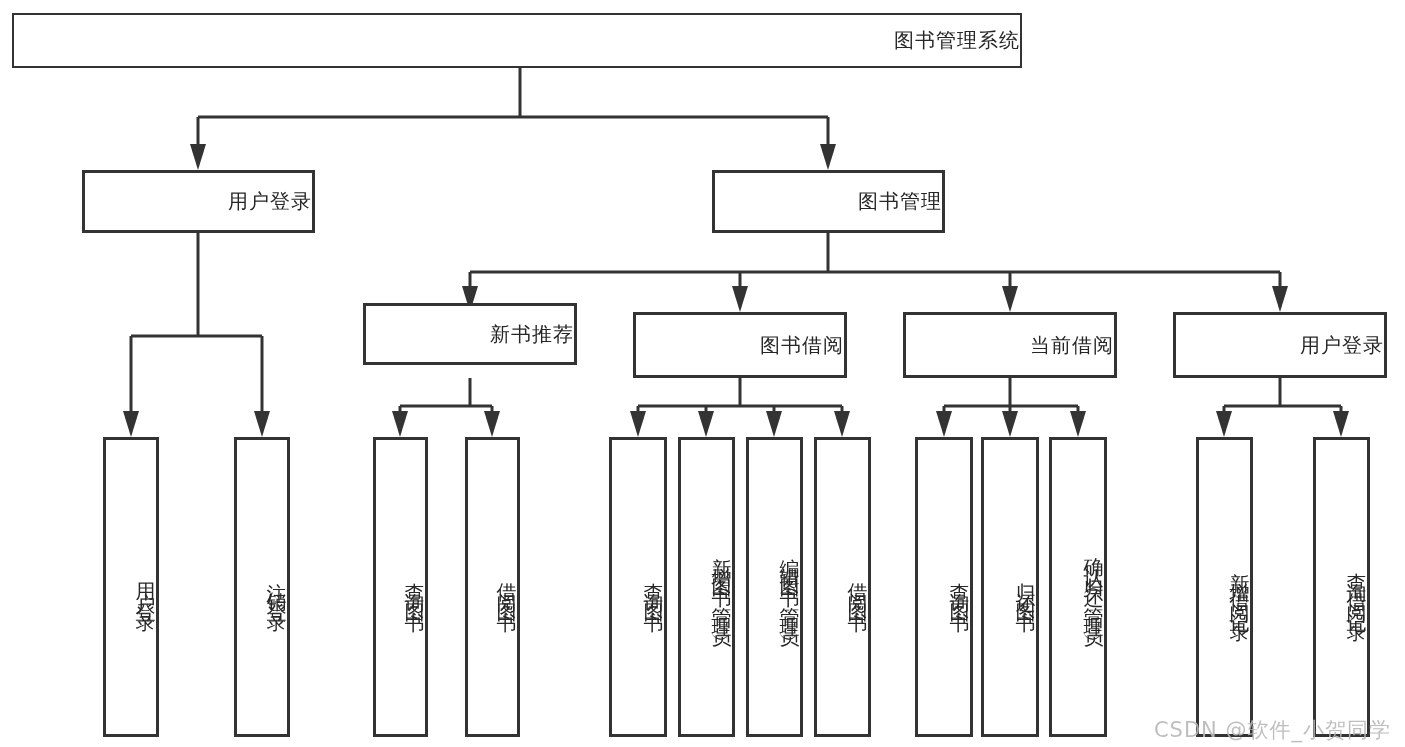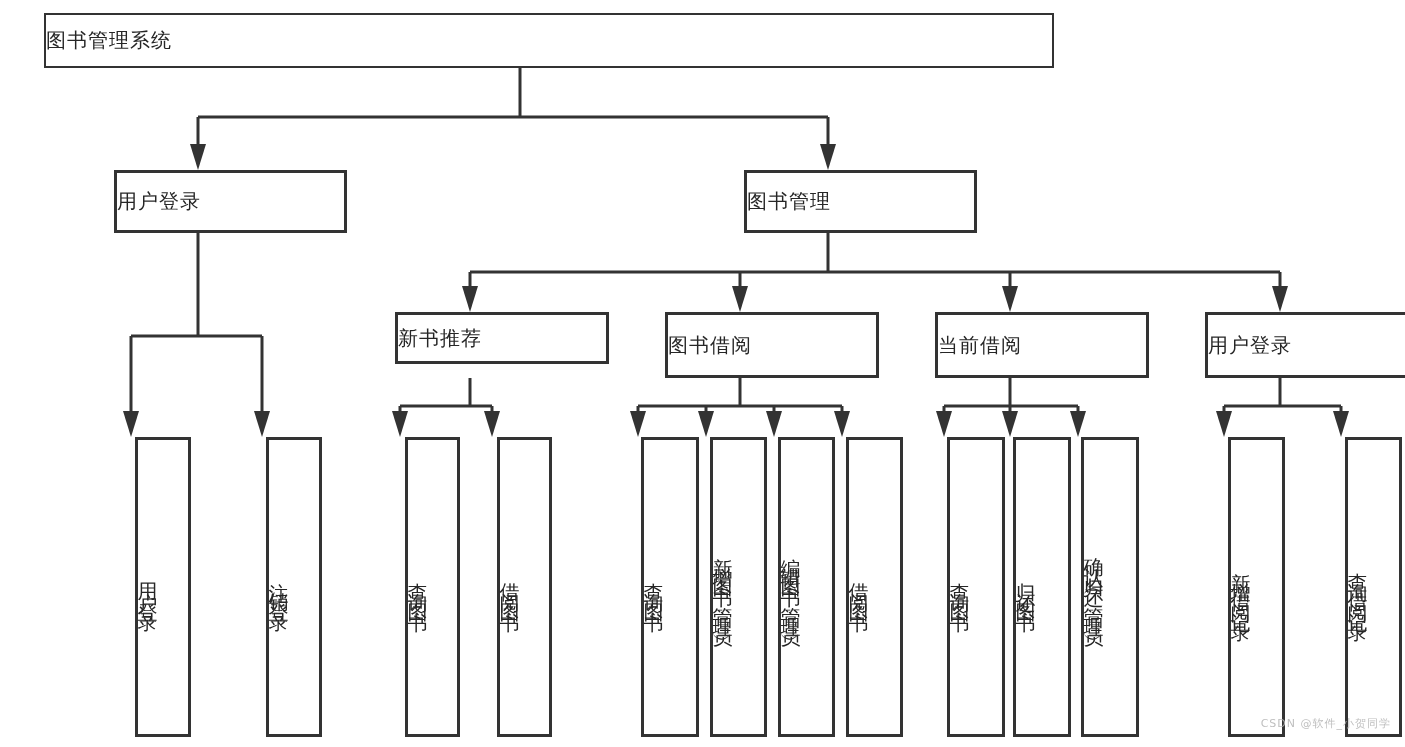--- a/index.html
+++ b/index.html
@@ -3,30 +3,30 @@
 <meta charset="utf-8">
 <style>
   html,body{margin:0;padding:0;background:#ffffff;}
   .canvas{
     position:relative;width:1405px;height:747px;background:#ffffff;overflow:hidden;
     font-family:"DejaVu Sans","Liberation Sans",sans-serif;color:#262626;
   }
   .wires{position:absolute;left:0;top:0;}
   .box{
     position:absolute;box-sizing:border-box;background:#ffffff;
-    border:3px solid #333333;display:flex;align-items:center;justify-content:flex-start;margin-left:32px;
+    border:3px solid #333333;display:flex;align-items:center;justify-content:flex-end;
   }
   .box.root{border-width:2px;}
   .lbl{font-size:20px;letter-spacing:1px;white-space:nowrap;color:#262626;}
   .box.leaf .lbl{
     writing-mode:vertical-rl;text-orientation:mixed;
     letter-spacing:10px;line-height:1;white-space:nowrap;
   }
   .watermark{
-    position:absolute;right:14px;top:716px;font-size:11px;letter-spacing:1px;
+    position:absolute;right:14px;top:716px;font-size:21px;letter-spacing:1px;
     color:#b8b8b8;opacity:.9;z-index:5;white-space:nowrap;
   }
 </style>
 </head>
 <body>
 
 <div class="canvas">
 
   <svg class="wires" width="1405" height="747" viewBox="0 0 1405 747" aria-hidden="true">
     <g stroke="#333333" stroke-width="3" fill="none">
@@ -98,21 +98,21 @@
     <span class="lbl">图书管理系统</span>
   </div>
 
   <div class="box" style="left:82px;top:170px;width:233px;height:63px">
     <span class="lbl">用户登录</span>
   </div>
   <div class="box" style="left:712px;top:170px;width:233px;height:63px">
     <span class="lbl">图书管理</span>
   </div>
 
-  <div class="box" style="left:363px;top:312px;width:214px;height:52px">
+  <div class="box" style="left:363px;top:303px;width:214px;height:62px">
     <span class="lbl">新书推荐</span>
   </div>
   <div class="box" style="left:903px;top:312px;width:214px;height:66px">
     <span class="lbl">当前借阅</span>
   </div>
   <div class="box" style="left:633px;top:312px;width:214px;height:66px">
     <span class="lbl">图书借阅</span>
   </div>
   <div class="box" style="left:1173px;top:312px;width:214px;height:66px">
     <span class="lbl">用户登录</span>

